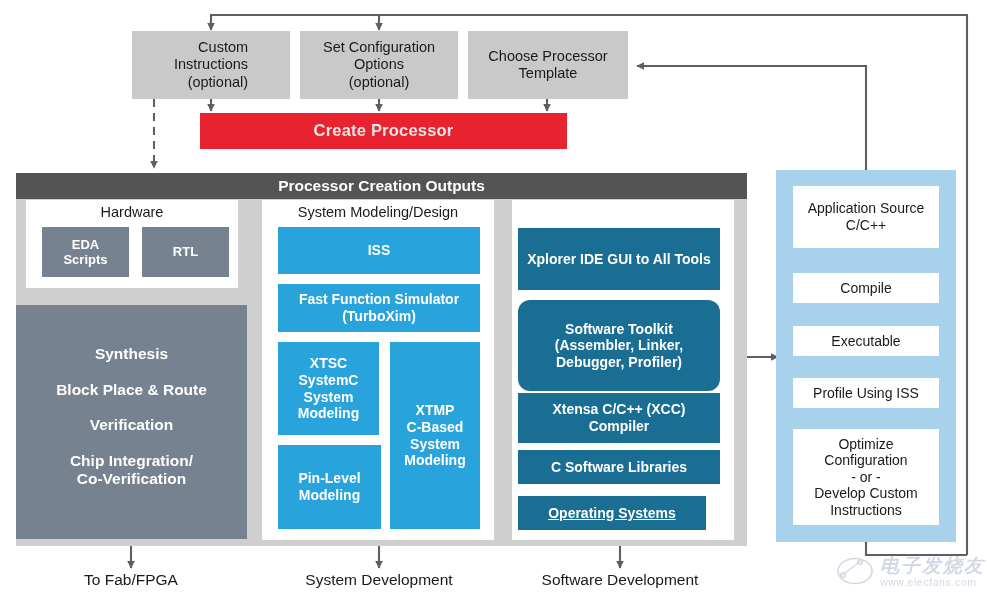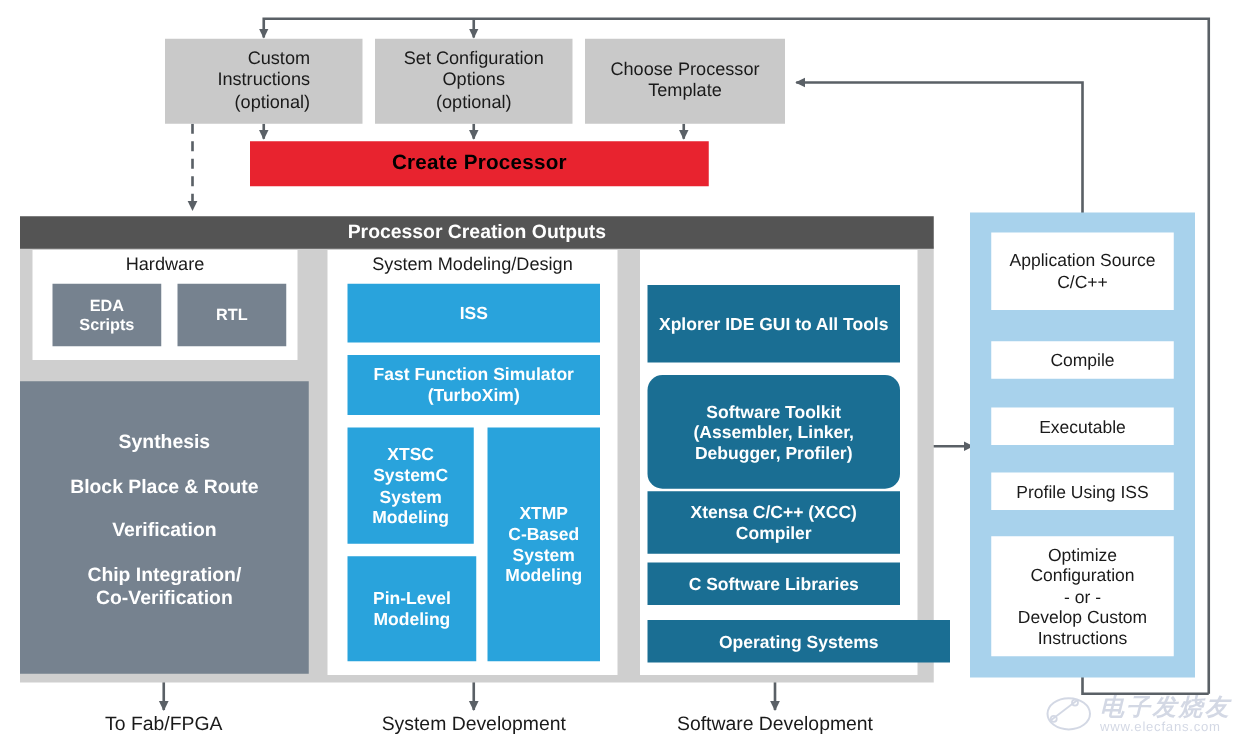--- a/index.html
+++ b/index.html
@@ -24,21 +24,21 @@
   .topbox{
     background:#c9c9c9;
     color:#1a1a1a;
     font-size:14.5px;
     font-weight:400;
   }
 
   
   .createproc{
     background:#e8232f;
-    color:#000000;
+    color:#e5e5e5;
     font-size:16.5px;
     font-weight:bold;
     letter-spacing:.2px;
   }
 
   
   .outputs-header{
     background:#545454;
     color:#ffffff;
     font-size:15.5px;
@@ -247,21 +247,21 @@
     <div>
       <div>Xtensa C/C++ (XCC)</div>
       <div>Compiler</div>
     </div>
   </div>
 
   <div class="abs ctr darkblue f14 b" style="left:518px;top:450px;width:202px;height:34px;">
     <span>C Software Libraries</span>
   </div>
 
-  <div class="abs ctr darkblue f14 b" style="left:518px;top:496px;width:242px;height:34px;">
+  <div class="abs ctr darkblue f14 b" style="left:518px;top:496px;width:188px;height:34px;text-decoration:underline;">
     <span>Operating Systems</span>
   </div>
 
   <div class="abs lightblue-panel" style="left:776px;top:170px;width:180px;height:372px;"></div>
 
   <div class="abs ctr whitebox f14" style="left:793px;top:186px;width:146px;height:62px;">
     <div>
       <div>Application Source</div>
       <div>C/C++</div>
     </div>

